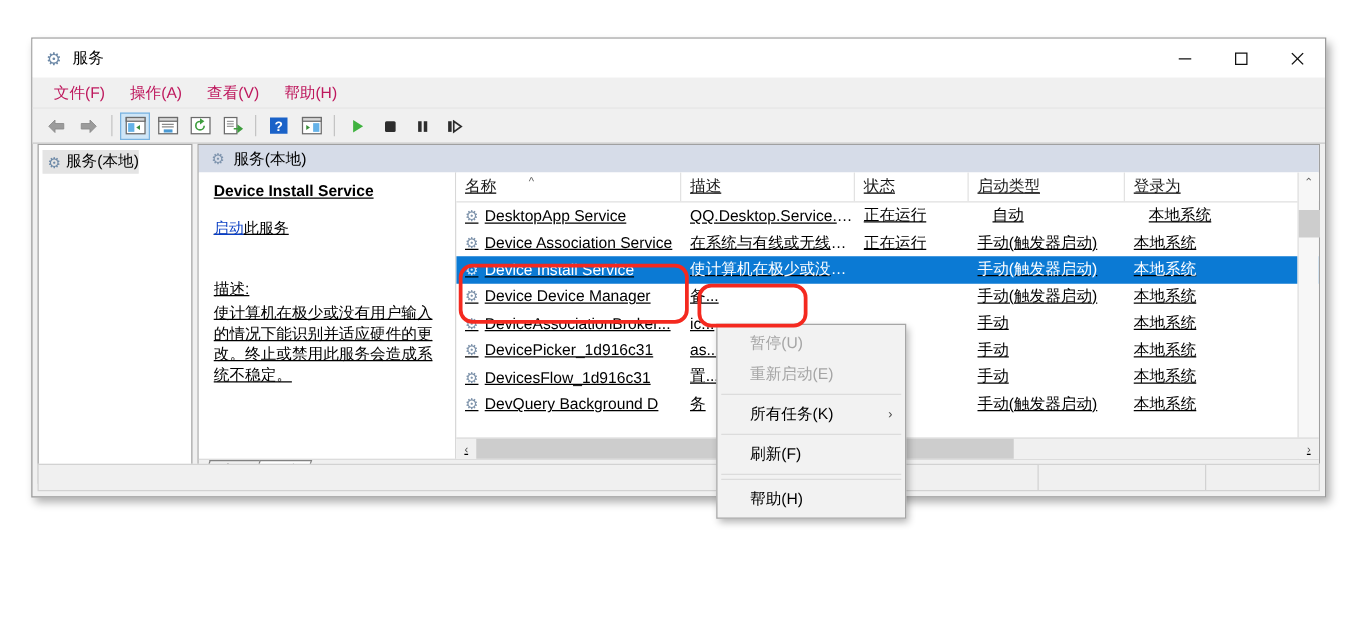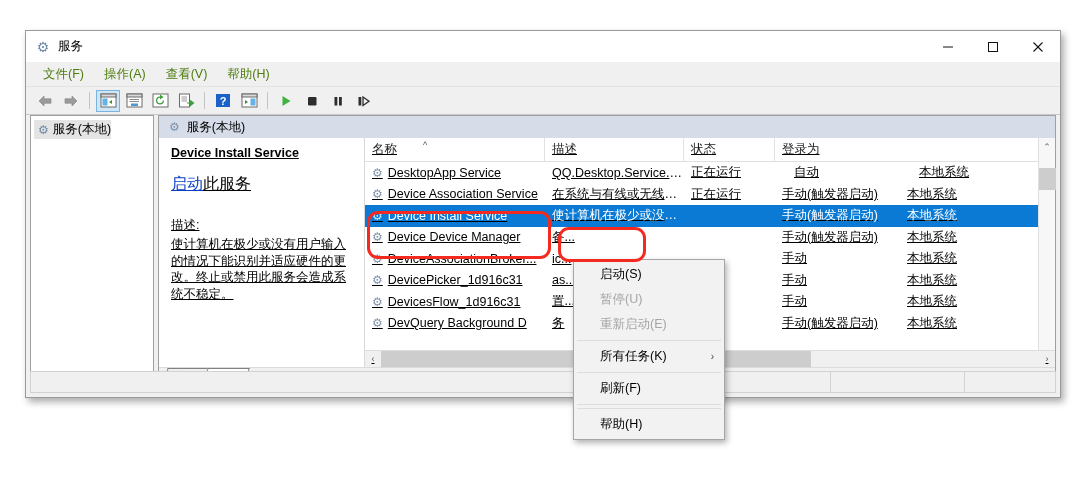--- a/index.html
+++ b/index.html
@@ -63,21 +63,21 @@
   .menubar {
     height: 24px;
     background: #f0f0f0;
     display: flex;
     align-items: center;
     padding-left: 8px;
     border-bottom: 1px solid #e3e3e3;
   }
   .menu-item {
     font-size: 12.5px;
-    color: #4d7c0f;
+    color: #be185d;
     padding: 3px 9px;
     margin-right: 2px;
     white-space: nowrap;
   }
 
   
   .toolbar {
     height: 27px;
     background: #f0f0f0;
     display: flex;
@@ -161,22 +161,22 @@
     background: #ffffff;
     font-size: 12.5px;
     color: #000;
   }
   .det-title {
     font-weight: bold;
     font-size: 12.5px;
     margin-bottom: 14px;
   }
   .det-link {
-    margin-bottom: 22px;
-    font-size: 16px;
+    margin-bottom: 32px;
+    font-size: 12px;
   }
   .det-link a {
     color: #0a3fc4;
     text-decoration: underline;
   }
   .det-desc-label { margin-bottom: 2px; }
   .det-desc-body { line-height: 16.5px; }
 
   
   .listwrap {
@@ -521,20 +521,21 @@
 
           <div class="listwrap">
 
             <div class="lst-headrow">
               <div class="lst-head" style="width:180px">
                 <span>名称</span>
                 <span class="sort-caret">^</span>
               </div>
               <div class="lst-head" style="width:139px">描述</div>
               <div class="lst-head" style="width:91px">状态</div>
+              <div class="lst-head" style="width:125px">启动类型</div>
               <div class="lst-head" style="width:90px;border-right:none">登录为</div>
             </div>
 
             <div class="rows" id="rows-host">
                 <div class="row">
                   <div class="cell name" style="width: 180px;">
                     <span class="gear-glyph">⚙</span>
                     <span>DesktopApp Service</span>
                   </div>
                   <div class="cell" style="width: 139px;">QQ.Desktop.Service.Process</div>
@@ -637,23 +638,20 @@
       </div>
     </div>
 
     <div class="statusbar">
       <div class="sb-seg" style="width:800px"></div>
       <div class="sb-seg" style="width:134px"></div>
       <div class="sb-seg" style="width:90px;border-right:none"></div>
     </div>
 
     <div class="ctxmenu" id="ctxmenu-host">
-        <div class="ctx-item">
-          <span>启动(S)</span>
-        </div>
         <div class="ctx-item disabled">
           <span>暂停(U)</span>
         </div>
         <div class="ctx-item disabled">
           <span>重新启动(E)</span>
         </div>
         <div class="ctx-sep"></div>
         <div class="ctx-item">
           <span>所有任务(K)</span>
           <span class="ctx-arrow">›</span>

